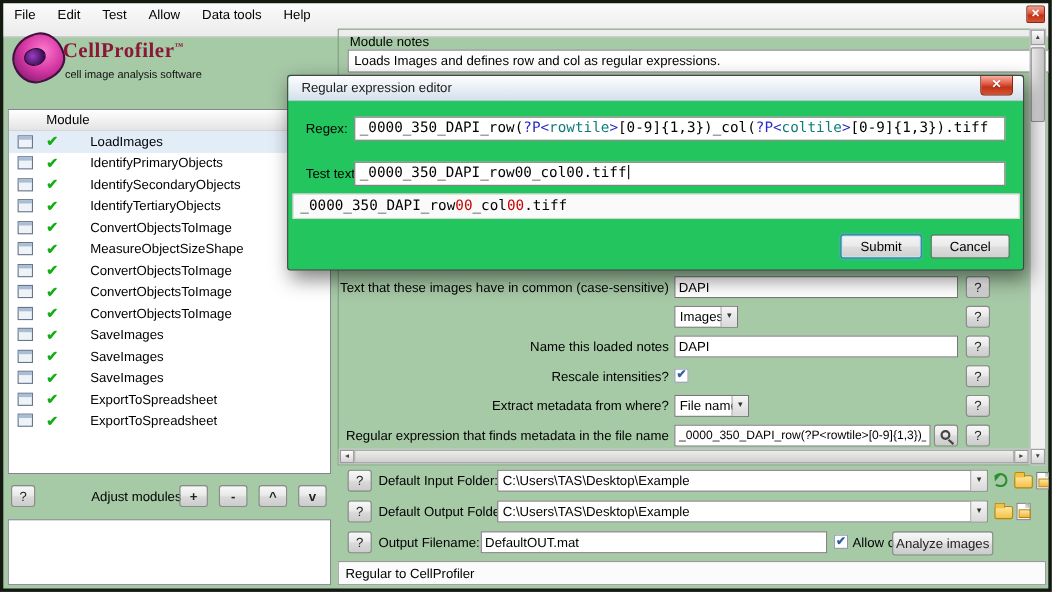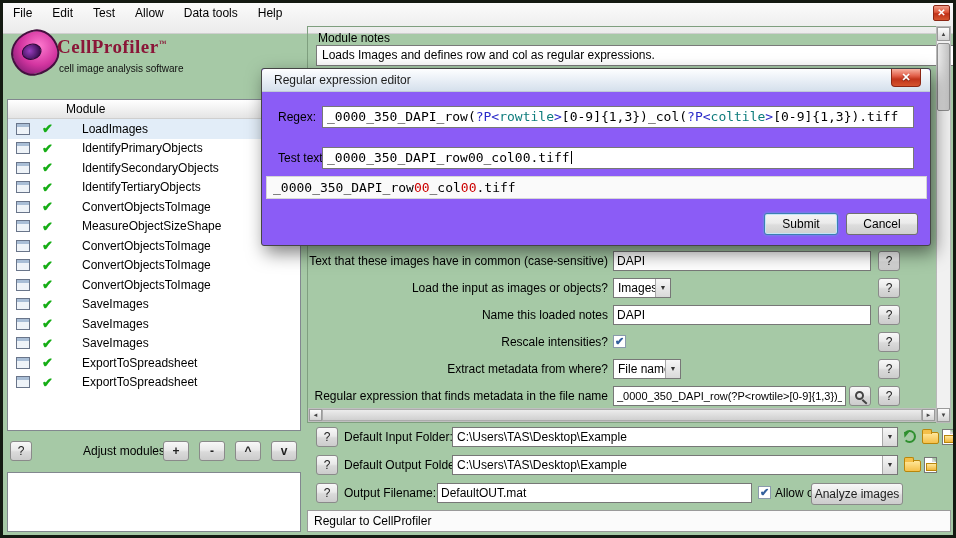--- a/index.html
+++ b/index.html
@@ -31,21 +31,21 @@
              border:1px solid #2a0a38; border-radius:50%; }
   .logo-title { position:absolute; left:52px; top:11px; font-family:"Liberation Serif", serif;
                 font-weight:bold; font-size:19px; color:#8a1638; letter-spacing:.5px; }
   .logo-title sup { font-size:8px; }
   .logo-sub { position:absolute; left:54px; top:38px; font-size:10px; color:#111; }
 
   
   .module-list { position:absolute; left:4px; top:96px; width:294px; height:332px;
                  background:#fff; border:1px solid #82878f; overflow:hidden; }
   .ml-header { height:19px; background:linear-gradient(#ffffff,#e4e4e4);
-               border-bottom:1px solid #cfcfcf; line-height:19px; padding-left:58px; }
+               border-bottom:1px solid #cfcfcf; line-height:19px; padding-left:34px; }
   .mod-row { height:19.5px; display:flex; align-items:center; }
   .mod-row.selected { background:#e2edf8; }
   .mod-win-icon { width:14px; height:12px; margin-left:8px; background:#eef3f8;
                   border:1px solid #69758a; position:relative; flex:none; }
   .mod-win-icon::before { content:""; position:absolute; left:0; top:0; right:0; height:3px; background:#a9bed6; }
   .mod-check { width:16px; margin-left:12px; color:#16ad16; font-size:13px; font-weight:bold; line-height:1; flex:none; }
   .mod-name { margin-left:24px; white-space:nowrap; }
 
   
   .help-btn, .sm-btn, .icon-btn, .btn {
@@ -118,21 +118,21 @@
                           border-style:solid; border-color:#a6c9a6 #a6c9a6 #d8d8d8 #d8d8d8; }
   .icon-newpage::after { content:""; position:absolute; left:1px; bottom:1px; width:9px; height:6px;
                          background:linear-gradient(#ffe79a,#f0b73c); border:1px solid #b8860b; }
 
   .btn { position:absolute; height:22px; line-height:20px; }
 
   .statusbar { position:absolute; left:304px; top:507px; width:644px; height:22px; background:#fbfbfb;
                border:1px solid #9a9a9a; line-height:20px; padding-left:6px; }
 
   
-  .dialog { position:absolute; left:258px; top:65px; width:670px; height:178px; background:#8b5cf6;
+  .dialog { position:absolute; left:258px; top:65px; width:670px; height:178px; background:#22c55e;
             border:1px solid #454545; border-radius:3px; box-shadow:4px 7px 18px rgba(0,0,0,.5); z-index:20; }
   .dlg-title { position:absolute; left:0; top:0; right:0; height:23px;
                background:linear-gradient(#fdfeff,#e9eff6 50%,#d5e0ec); border-bottom:1px solid #bfcad7;
                border-radius:3px 3px 0 0; line-height:22px; padding-left:12px; color:#1c1c1c; }
   .dlg-close { position:absolute; right:9px; top:0; width:30px; height:18px;
                background:linear-gradient(#f7b0a0,#e2604a 40%,#c1341b 60%,#d5532e);
                border:1px solid #8c2614; border-top:none; border-radius:0 0 4px 4px; color:#fff;
                text-align:center; font-size:11px; font-weight:bold; line-height:16px;
                text-shadow:0 1px 1px rgba(0,0,0,.4); z-index:2; }
   .dlg-label { position:absolute; left:16px; }
@@ -272,21 +272,20 @@
     </div>
   </div>
 
   <div class="frow" style="top:248px;">
     <div class="flabel">Text that these images have in common (case-sensitive)</div>
     <input class="tinput" style="left: 610px; width: 258px;" value="DAPI">
     <div class="help-btn" style="left:875px; top:0;"><span>?</span></div>
   </div>
 
   <div class="frow" style="top:275px;">
-    <div class="flabel">Load the input as images or objects?</div>
     <div class="combo" style="left:610px; width:58px;">
       <span class="combo-text">Images</span>
       <span class="combo-arrow">▼</span>
     </div>
     <div class="help-btn" style="left:875px; top:0;"><span>?</span></div>
   </div>
 
   <div class="frow" style="top:302px;">
     <div class="flabel">Name this loaded notes</div>
     <input class="tinput" style="left: 610px; width: 258px;" value="DAPI">

